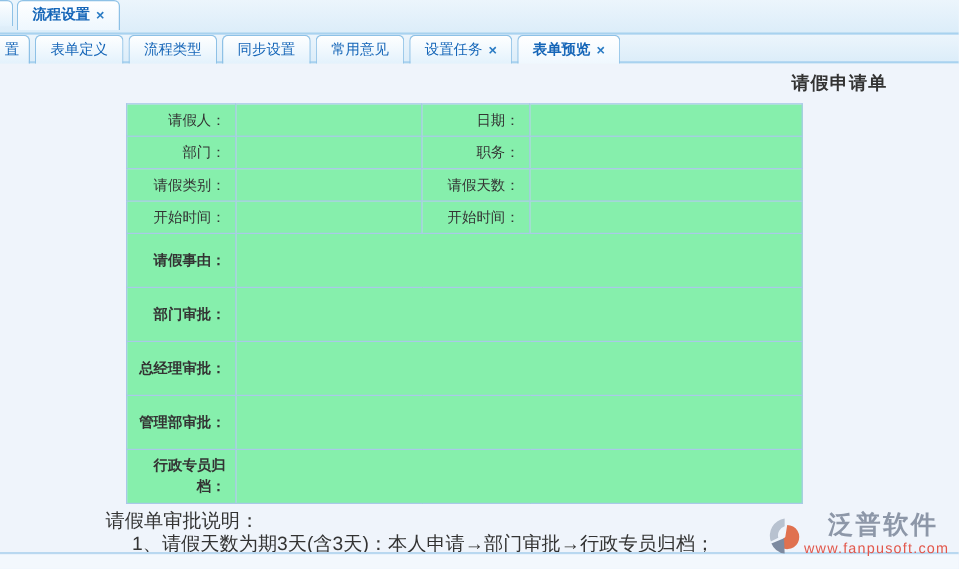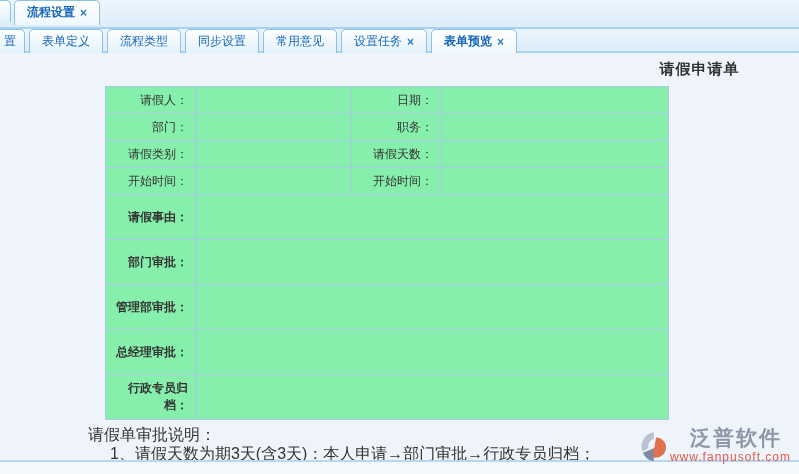--- a/index.html
+++ b/index.html
@@ -178,25 +178,25 @@
         </tr>
         <tr class="row-lg">
           <td class="lbl">请假事由：</td>
           <td colspan="3"></td>
         </tr>
         <tr class="row-lg">
           <td class="lbl">部门审批：</td>
           <td colspan="3"></td>
         </tr>
         <tr class="row-lg">
+          <td class="lbl">总经理审批：</td>
+          <td colspan="3"></td>
+        </tr>
+        <tr class="row-lg">
           <td class="lbl">管理部审批：</td>
-          <td colspan="3"></td>
-        </tr>
-        <tr class="row-lg">
-          <td class="lbl">总经理审批：</td>
           <td colspan="3"></td>
         </tr>
         <tr class="row-lg">
           <td class="lbl">行政专员归档：</td>
           <td colspan="3"></td>
         </tr>
       </tbody>
     </table>
 
     <div class="notes">

